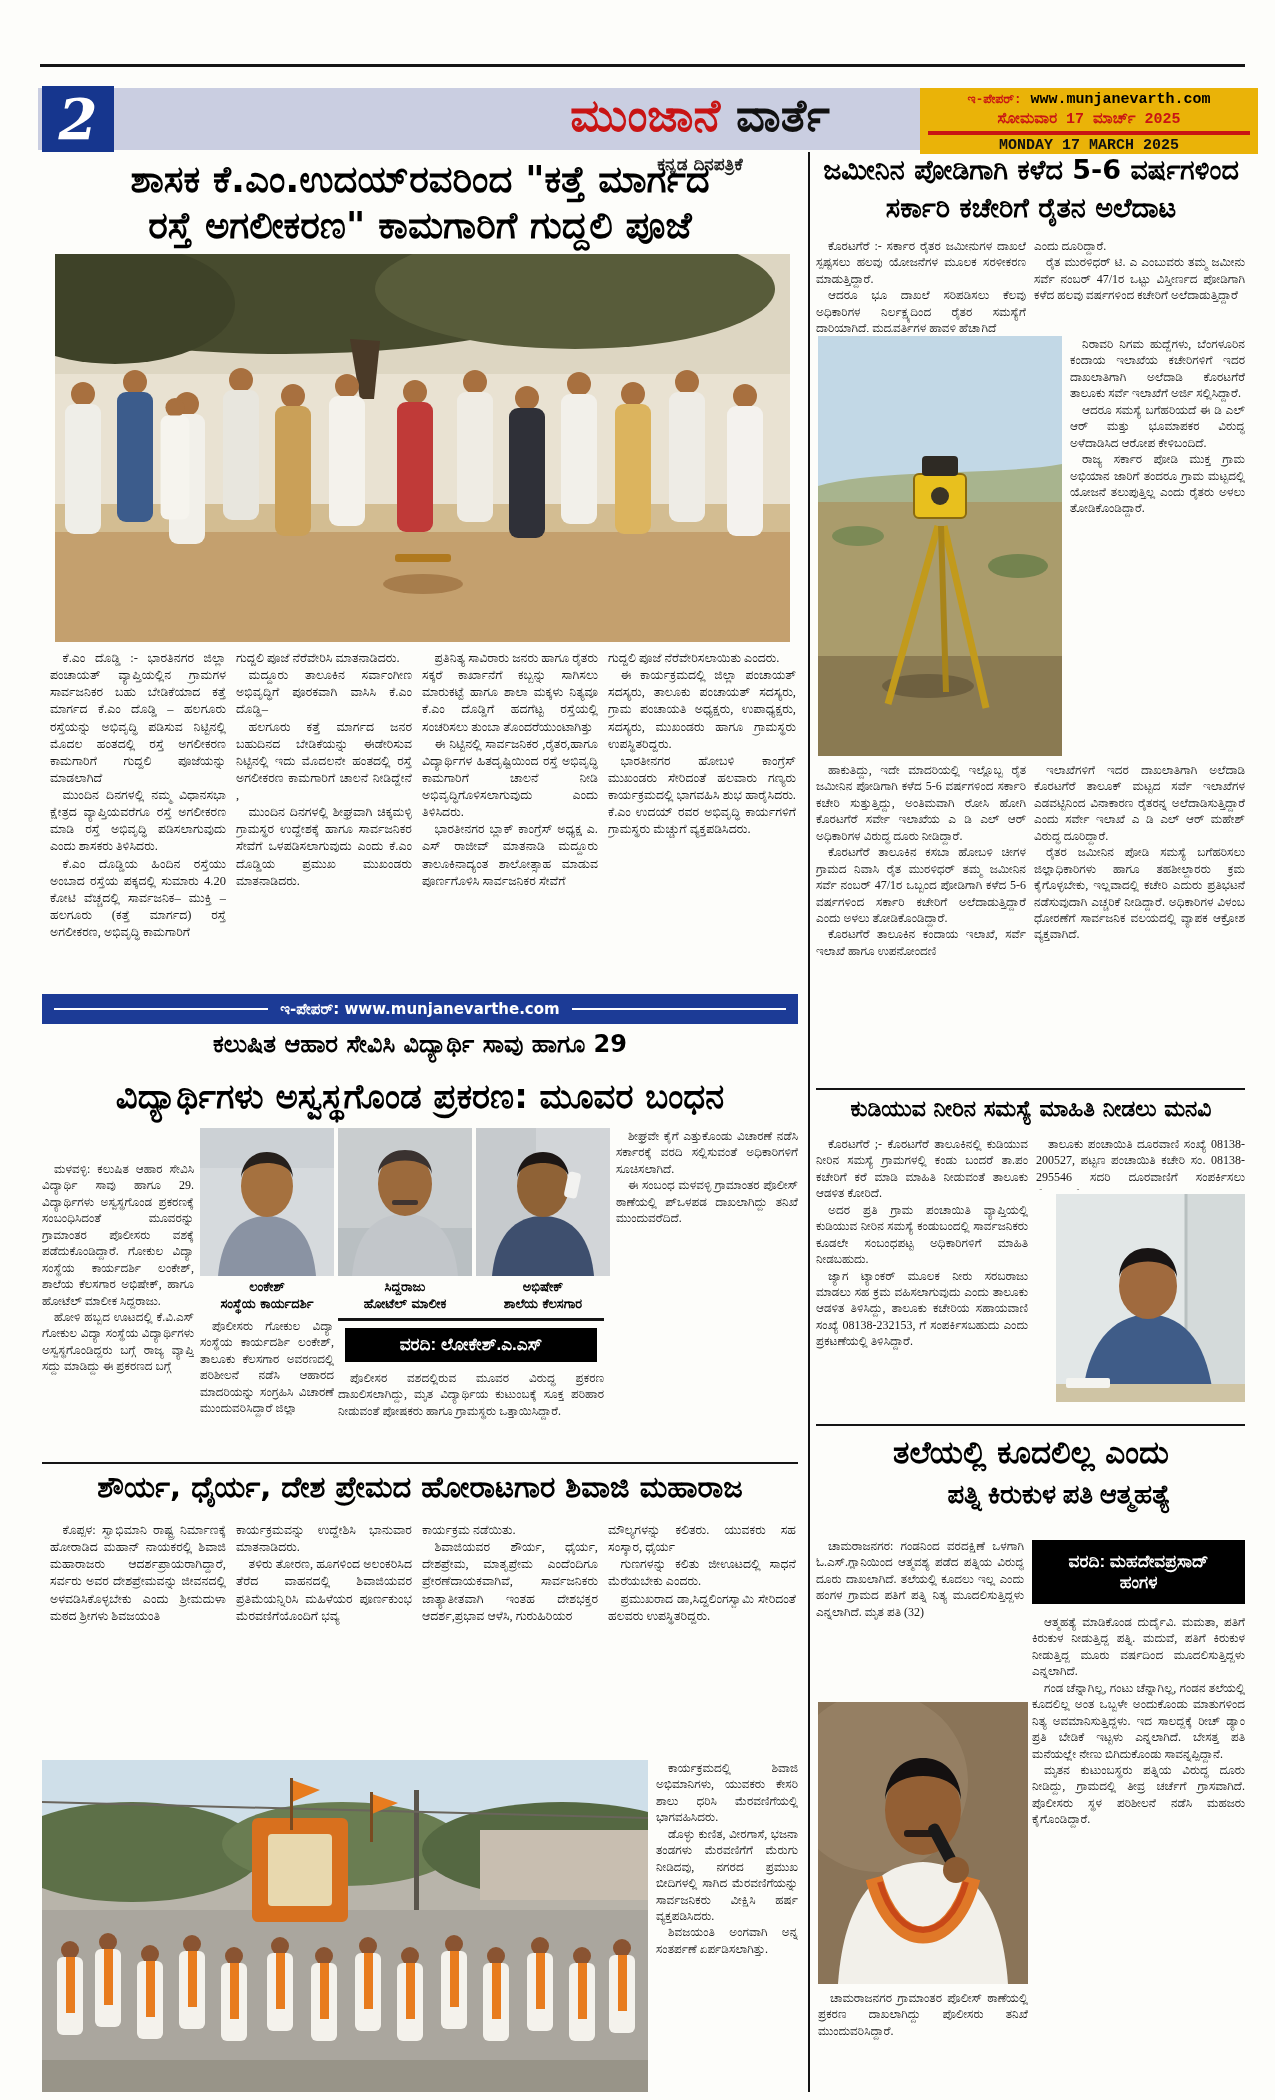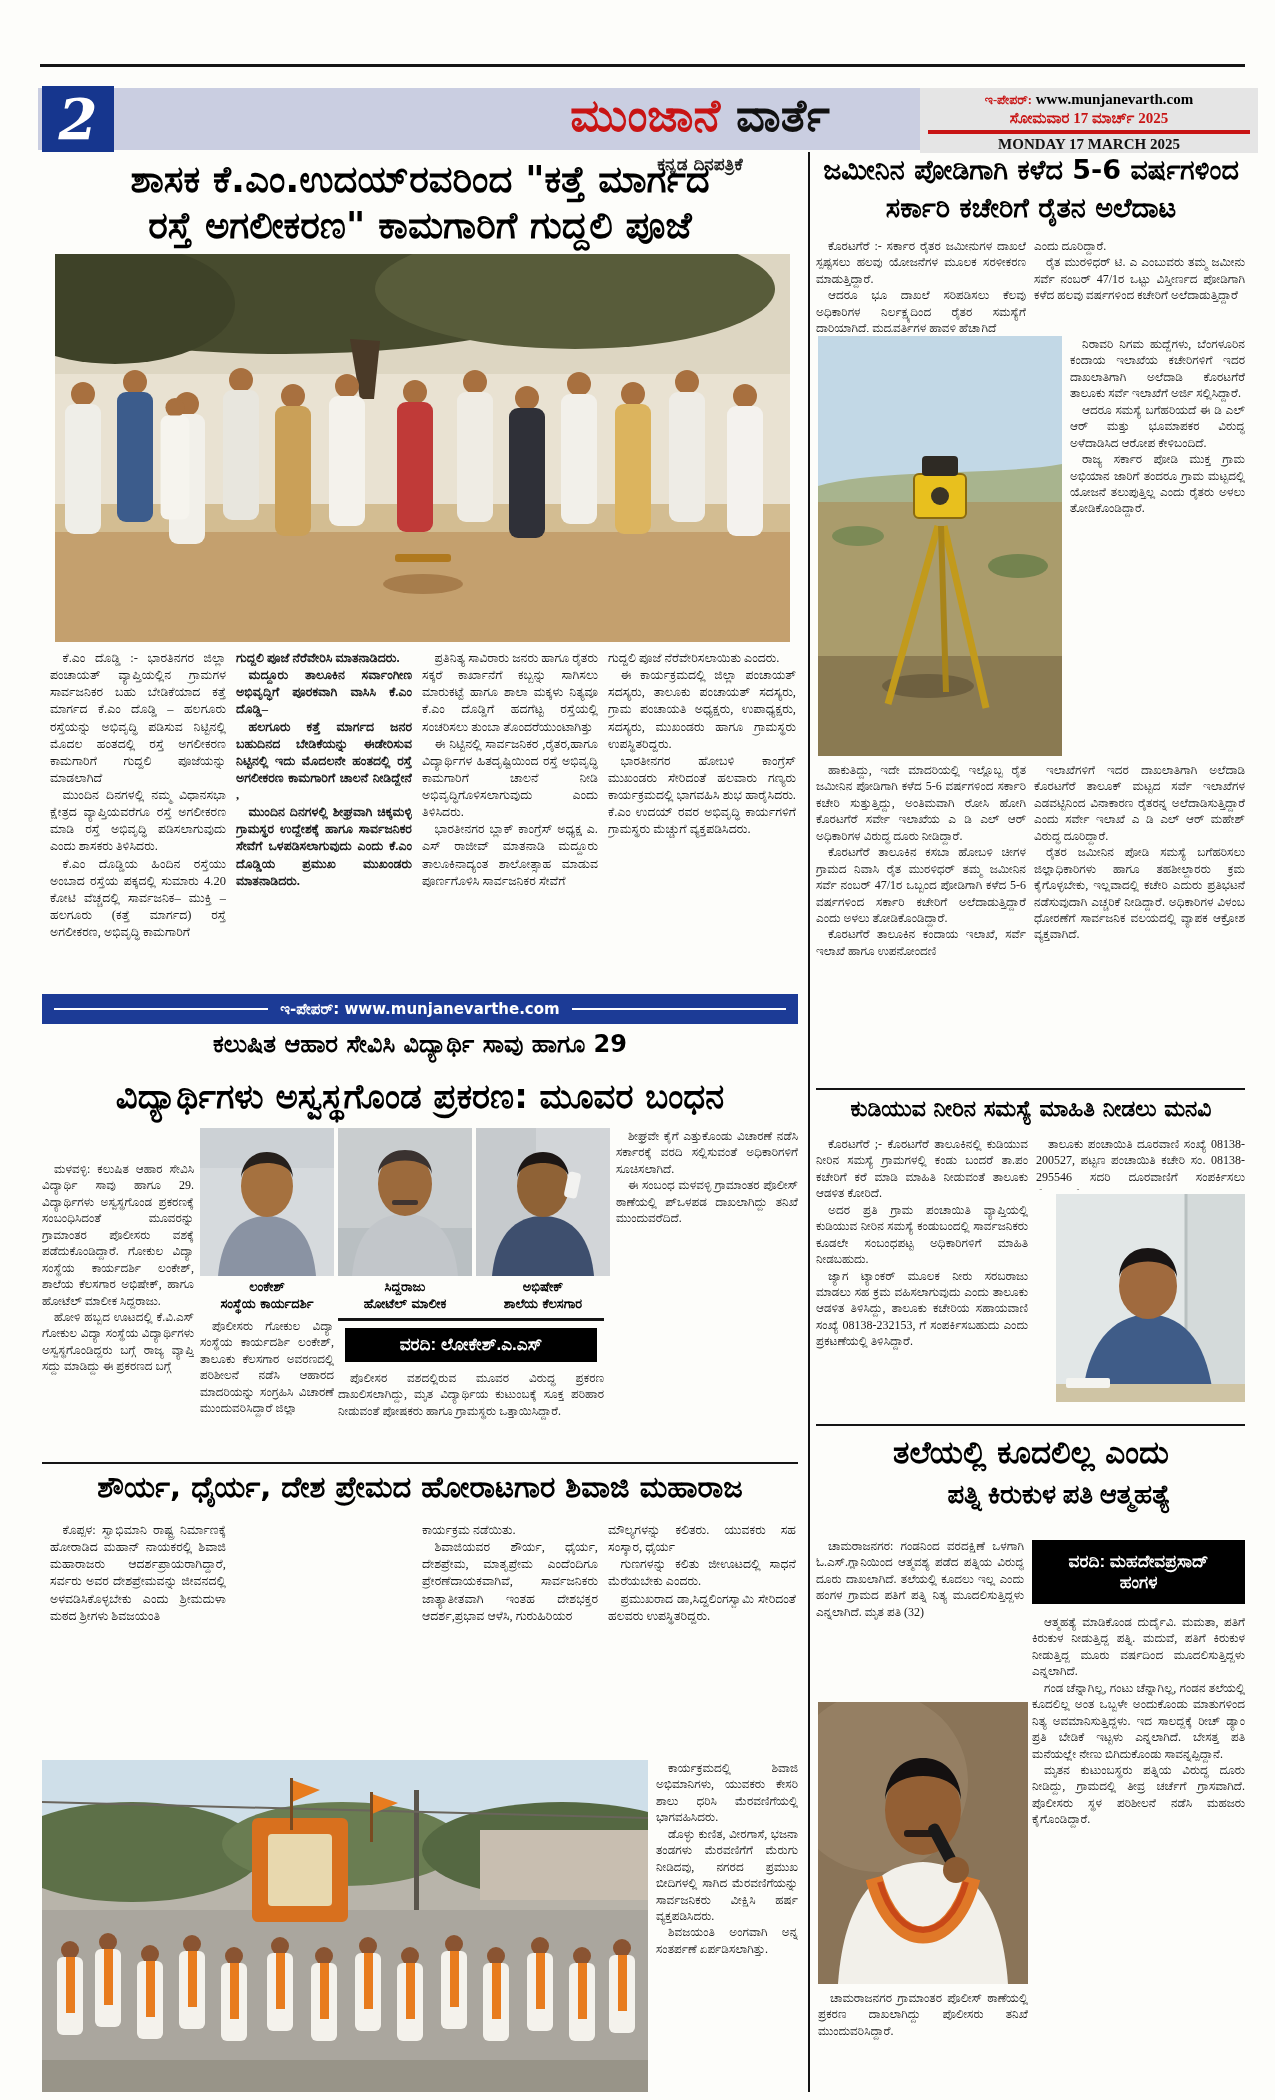--- a/index.html
+++ b/index.html
@@ -19,21 +19,21 @@
   .banner{display:flex;align-items:center;background:#1c3b96;color:#fff;
           font-family:"DejaVu Sans",sans-serif;font-weight:bold;font-size:15px;}
   .banner .bline{flex:1;height:2px;background:#fff;margin:0 12px;}
   .hdrband{background:#cacee1;}
   .pgnum{background:#16368e;color:#fff;display:flex;align-items:center;justify-content:center;
          font-family:"DejaVu Serif",serif;font-weight:bold;font-style:italic;font-size:56px;}
   .masthead{text-align:center;font-family:"DejaVu Sans",sans-serif;font-weight:bold;font-size:45px;line-height:1.05;}
   .masthead .red{color:#c81414;}
   .masthead .blk{color:#111;}
   .mast-sub{text-align:center;font-family:"DejaVu Sans",sans-serif;font-weight:bold;font-size:17px;color:#222;}
-  .infobox{background:#e5e5e5;padding:3px 8px 0 8px;text-align:center;font-family:Liberation Serif, serif;}
+  .infobox{background:#eab308;padding:3px 8px 0 8px;text-align:center;font-family:Liberation Mono, monospace;}
   .infobox .l1{font-size:15px;font-weight:bold;color:#000;white-space:nowrap;}
   .infobox .l1 .red{color:#c81414;font-size:12.5px;}
   .infobox .l2{font-size:15px;font-weight:bold;color:#c81414;margin-top:2px;}
   .infobox .l3{font-size:15px;font-weight:bold;color:#111;border-top:4px solid #c81414;margin-top:3px;padding-top:2px;}
 </style>
 </head>
 <body>
 
 <div class="page">
 
@@ -92,21 +92,21 @@
       <use href="#pp" x="690" y="142" color="#f4f2ee"></use>
       <use href="#pp" x="150" y="192" color="#f6f4ee" transform="scale(0.8)"></use>
       <ellipse cx="368" cy="330" rx="40" ry="10" fill="#8a5a2a" opacity="0.5"></ellipse>
       <rect x="340" y="300" width="56" height="8" rx="3" fill="#b0791f"></rect>
     </svg>
   </div>
 
   <div class="abs bt" style="left:50px;top:650px;width:176px;height:340px;"> ಕೆ.ಎಂ ದೊಡ್ಡಿ :- ಭಾರತಿನಗರ ಜಿಲ್ಲಾ ಪಂಚಾಯತ್ ವ್ಯಾಪ್ತಿಯಲ್ಲಿನ ಗ್ರಾಮಗಳ ಸಾರ್ವಜನಿಕರ ಬಹು ಬೇಡಿಕೆಯಾದ ಕತ್ತೆ ಮಾರ್ಗದ ಕೆ.ಎಂ ದೊಡ್ಡಿ – ಹಲಗೂರು ರಸ್ತೆಯನ್ನು ಅಭಿವೃದ್ಧಿ ಪಡಿಸುವ ನಿಟ್ಟಿನಲ್ಲಿ ಮೊದಲ ಹಂತದಲ್ಲಿ ರಸ್ತೆ ಅಗಲೀಕರಣ ಕಾಮಗಾರಿಗೆ ಗುದ್ದಲಿ ಪೂಜೆಯನ್ನು ಮಾಡಲಾಗಿದೆ
  ಮುಂದಿನ ದಿನಗಳಲ್ಲಿ ನಮ್ಮ ವಿಧಾನಸಭಾ ಕ್ಷೇತ್ರದ ವ್ಯಾಪ್ತಿಯವರೆಗೂ ರಸ್ತೆ ಅಗಲೀಕರಣ ಮಾಡಿ ರಸ್ತೆ ಅಭಿವೃದ್ಧಿ ಪಡಿಸಲಾಗುವುದು ಎಂದು ಶಾಸಕರು ತಿಳಿಸಿದರು.
  ಕೆ.ಎಂ ದೊಡ್ಡಿಯ ಹಿಂದಿನ ರಸ್ತೆಯು ಅಂಬಾದ ರಸ್ತೆಯ ಪಕ್ಕದಲ್ಲಿ ಸುಮಾರು 4.20 ಕೋಟಿ ವೆಚ್ಚದಲ್ಲಿ ಸಾರ್ವಜನಿಕ– ಮುಕ್ತಿ – ಹಲಗೂರು (ಕತ್ತೆ ಮಾರ್ಗದ) ರಸ್ತೆ ಅಗಲೀಕರಣ, ಅಭಿವೃದ್ಧಿ ಕಾಮಗಾರಿಗೆ</div>
-  <div class="abs bt" style="left:236px;top:650px;width:176px;height:340px;font-weight:bold;">ಗುದ್ದಲಿ ಪೂಜೆ ನೆರೆವೇರಿಸಿ ಮಾತನಾಡಿದರು.
+  <div class="abs bt" style="left:236px;top:650px;width:176px;height:340px;">ಗುದ್ದಲಿ ಪೂಜೆ ನೆರೆವೇರಿಸಿ ಮಾತನಾಡಿದರು.
  ಮದ್ದೂರು ತಾಲೂಕಿನ ಸರ್ವಾಂಗೀಣ ಅಭಿವೃದ್ಧಿಗೆ ಪೂರಕವಾಗಿ ವಾಸಿಸಿ ಕೆ.ಎಂ ದೊಡ್ಡಿ–
  ಹಲಗೂರು ಕತ್ತೆ ಮಾರ್ಗದ ಜನರ ಬಹುದಿನದ ಬೇಡಿಕೆಯನ್ನು ಈಡೇರಿಸುವ ನಿಟ್ಟಿನಲ್ಲಿ ಇದು ಮೊದಲನೇ ಹಂತದಲ್ಲಿ ರಸ್ತೆ ಅಗಲೀಕರಣ ಕಾಮಗಾರಿಗೆ ಚಾಲನೆ ನೀಡಿದ್ದೇನೆ ,
  ಮುಂದಿನ ದಿನಗಳಲ್ಲಿ ಶೀಘ್ರವಾಗಿ ಚಿಕ್ಕಮಳ್ಳಿ ಗ್ರಾಮಸ್ಥರ ಉದ್ದೇಶಕ್ಕೆ ಹಾಗೂ ಸಾರ್ವಜನಿಕರ ಸೇವೆಗೆ ಒಳಪಡಿಸಲಾಗುವುದು ಎಂದು ಕೆ.ಎಂ ದೊಡ್ಡಿಯ ಪ್ರಮುಖ ಮುಖಂಡರು ಮಾತನಾಡಿದರು.</div>
   <div class="abs bt" style="left:422px;top:650px;width:176px;height:340px;"> ಪ್ರತಿನಿತ್ಯ ಸಾವಿರಾರು ಜನರು ಹಾಗೂ ರೈತರು ಸಕ್ಕರೆ ಕಾರ್ಖಾನೆಗೆ ಕಬ್ಬನ್ನು ಸಾಗಿಸಲು ಮಾರುಕಟ್ಟೆ ಹಾಗೂ ಶಾಲಾ ಮಕ್ಕಳು ನಿತ್ಯವೂ ಕೆ.ಎಂ ದೊಡ್ಡಿಗೆ ಹದಗೆಟ್ಟ ರಸ್ತೆಯಲ್ಲಿ ಸಂಚರಿಸಲು ತುಂಬಾ ತೊಂದರೆಯುಂಟಾಗಿತ್ತು
  ಈ ನಿಟ್ಟಿನಲ್ಲಿ ಸಾರ್ವಜನಿಕರ ,ರೈತರ,ಹಾಗೂ ವಿದ್ಯಾರ್ಥಿಗಳ ಹಿತದೃಷ್ಟಿಯಿಂದ ರಸ್ತೆ ಅಭಿವೃದ್ಧಿ ಕಾಮಗಾರಿಗೆ ಚಾಲನೆ ನೀಡಿ ಅಭಿವೃದ್ಧಿಗೊಳಿಸಲಾಗುವುದು ಎಂದು ತಿಳಿಸಿದರು.
  ಭಾರತೀನಗರ ಬ್ಲಾಕ್ ಕಾಂಗ್ರೆಸ್ ಅಧ್ಯಕ್ಷ ಎ. ಎಸ್ ರಾಜೀವ್ ಮಾತನಾಡಿ ಮದ್ದೂರು ತಾಲೂಕಿನಾದ್ಯಂತ ಶಾಲೋತ್ಸಾಹ ಮಾಡುವ ಪೂರ್ಣಗೊಳಿಸಿ ಸಾರ್ವಜನಿಕರ ಸೇವೆಗೆ</div>
   <div class="abs bt" style="left:608px;top:650px;width:188px;height:340px;">ಗುದ್ದಲಿ ಪೂಜೆ ನೆರೆವೇರಿಸಲಾಯಿತು ಎಂದರು.
  ಈ ಕಾರ್ಯಕ್ರಮದಲ್ಲಿ ಜಿಲ್ಲಾ ಪಂಚಾಯತ್ ಸದಸ್ಯರು, ತಾಲೂಕು ಪಂಚಾಯತ್ ಸದಸ್ಯರು, ಗ್ರಾಮ ಪಂಚಾಯತಿ ಅಧ್ಯಕ್ಷರು, ಉಪಾಧ್ಯಕ್ಷರು, ಸದಸ್ಯರು, ಮುಖಂಡರು ಹಾಗೂ ಗ್ರಾಮಸ್ಥರು ಉಪಸ್ಥಿತರಿದ್ದರು.
  ಭಾರತೀನಗರ ಹೋಬಳಿ ಕಾಂಗ್ರೆಸ್ ಮುಖಂಡರು ಸೇರಿದಂತೆ ಹಲವಾರು ಗಣ್ಯರು ಕಾರ್ಯಕ್ರಮದಲ್ಲಿ ಭಾಗವಹಿಸಿ ಶುಭ ಹಾರೈಸಿದರು. ಕೆ.ಎಂ ಉದಯ್ ರವರ ಅಭಿವೃದ್ಧಿ ಕಾರ್ಯಗಳಿಗೆ ಗ್ರಾಮಸ್ಥರು ಮೆಚ್ಚುಗೆ ವ್ಯಕ್ತಪಡಿಸಿದರು.</div>
 
@@ -167,20 +167,22 @@
   </div>
   <div class="abs bt bt-sm" style="left:338px;top:1370px;width:266px;height:88px;"> ಪೊಲೀಸರ ವಶದಲ್ಲಿರುವ ಮೂವರ ವಿರುದ್ಧ ಪ್ರಕರಣ ದಾಖಲಿಸಲಾಗಿದ್ದು, ಮೃತ ವಿದ್ಯಾರ್ಥಿಯ ಕುಟುಂಬಕ್ಕೆ ಸೂಕ್ತ ಪರಿಹಾರ ನೀಡುವಂತೆ ಪೋಷಕರು ಹಾಗೂ ಗ್ರಾಮಸ್ಥರು ಒತ್ತಾಯಿಸಿದ್ದಾರೆ.</div>
 
   <div class="abs bt bt-sm" style="left:616px;top:1128px;width:182px;height:330px;"> ಶೀಘ್ರವೇ ಕೈಗೆ ಎತ್ತುಕೊಂಡು ವಿಚಾರಣೆ ನಡೆಸಿ ಸರ್ಕಾರಕ್ಕೆ ವರದಿ ಸಲ್ಲಿಸುವಂತೆ ಅಧಿಕಾರಿಗಳಿಗೆ ಸೂಚಿಸಲಾಗಿದೆ.
  ಈ ಸಂಬಂಧ ಮಳವಳ್ಳಿ ಗ್ರಾಮಾಂತರ ಪೊಲೀಸ್ ಠಾಣೆಯಲ್ಲಿ ಪ್ಒಳಪಡ ದಾಖಲಾಗಿದ್ದು ತನಿಖೆ ಮುಂದುವರೆದಿದೆ.</div>
 
   <div class="abs rule" style="left:42px;top:1462px;width:756px;height:2px;"></div>
   <div class="abs kn-h" style="left:42px;top:1470px;width:756px;font-size:29px;">ಶೌರ್ಯ, ಧೈರ್ಯ, ದೇಶ ಪ್ರೇಮದ ಹೋರಾಟಗಾರ ಶಿವಾಜಿ ಮಹಾರಾಜ</div>
 
   <div class="abs bt" style="left:50px;top:1522px;width:176px;height:232px;"> ಕೊಪ್ಪಳ: ಸ್ವಾಭಿಮಾನಿ ರಾಷ್ಟ್ರ ನಿರ್ಮಾಣಕ್ಕೆ ಹೋರಾಡಿದ ಮಹಾನ್ ನಾಯಕರಲ್ಲಿ ಶಿವಾಜಿ ಮಹಾರಾಜರು ಆದರ್ಶಪ್ರಾಯರಾಗಿದ್ದಾರೆ, ಸರ್ವರು ಅವರ ದೇಶಪ್ರೇಮವನ್ನು ಜೀವನದಲ್ಲಿ ಅಳವಡಿಸಿಕೊಳ್ಳಬೇಕು ಎಂದು ಶ್ರೀಮದುಳಾ ಮಠದ ಶ್ರೀಗಳು ಶಿವಜಯಂತಿ</div>
+  <div class="abs bt" style="left:236px;top:1522px;width:176px;height:232px;">ಕಾರ್ಯಕ್ರಮವನ್ನು ಉದ್ದೇಶಿಸಿ ಭಾನುವಾರ ಮಾತನಾಡಿದರು.
+ ತಳಿರು ತೋರಣ, ಹೂಗಳಿಂದ ಅಲಂಕರಿಸಿದ ತೆರೆದ ವಾಹನದಲ್ಲಿ ಶಿವಾಜಿಯವರ ಪ್ರತಿಮೆಯನ್ನಿರಿಸಿ ಮಹಿಳೆಯರ ಪೂರ್ಣಕುಂಭ ಮೆರವಣಿಗೆಯೊಂದಿಗೆ ಭವ್ಯ</div>
   <div class="abs bt" style="left:422px;top:1522px;width:176px;height:232px;">ಕಾರ್ಯಕ್ರಮ ನಡೆಯಿತು.
  ಶಿವಾಜಿಯವರ ಶೌರ್ಯ, ಧೈರ್ಯ, ದೇಶಪ್ರೇಮ, ಮಾತೃಪ್ರೇಮ ಎಂದೆಂದಿಗೂ ಪ್ರೇರಣೆದಾಯಕವಾಗಿವೆ, ಸಾರ್ವಜನಿಕರು ಜಾತ್ಯಾತೀತವಾಗಿ ಇಂತಹ ದೇಶಭಕ್ತರ ಆದರ್ಶ,ಪ್ರಭಾವ ಆಳೆಸಿ, ಗುರುಹಿರಿಯರ</div>
   <div class="abs bt" style="left:608px;top:1522px;width:188px;height:232px;">ಮೌಲ್ಯಗಳನ್ನು ಕಲಿತರು. ಯುವಕರು ಸಹ ಸಂಸ್ಕಾರ, ಧೈರ್ಯ
  ಗುಣಗಳನ್ನು ಕಲಿತು ಜೀಊಟದಲ್ಲಿ ಸಾಧನೆ ಮೆರೆಯಬೇಕು ಎಂದರು.
  ಪ್ರಮುಖರಾದ ಡಾ,ಸಿದ್ದಲಿಂಗಸ್ವಾಮಿ ಸೇರಿದಂತೆ ಹಲವರು ಉಪಸ್ಥಿತರಿದ್ದರು.</div>
 
   <div class="abs ph" style="left:42px;top:1760px;width:606px;height:332px;">
     <svg viewBox="0 0 606 332" preserveAspectRatio="none">
       <defs>
         <g id="ps">

